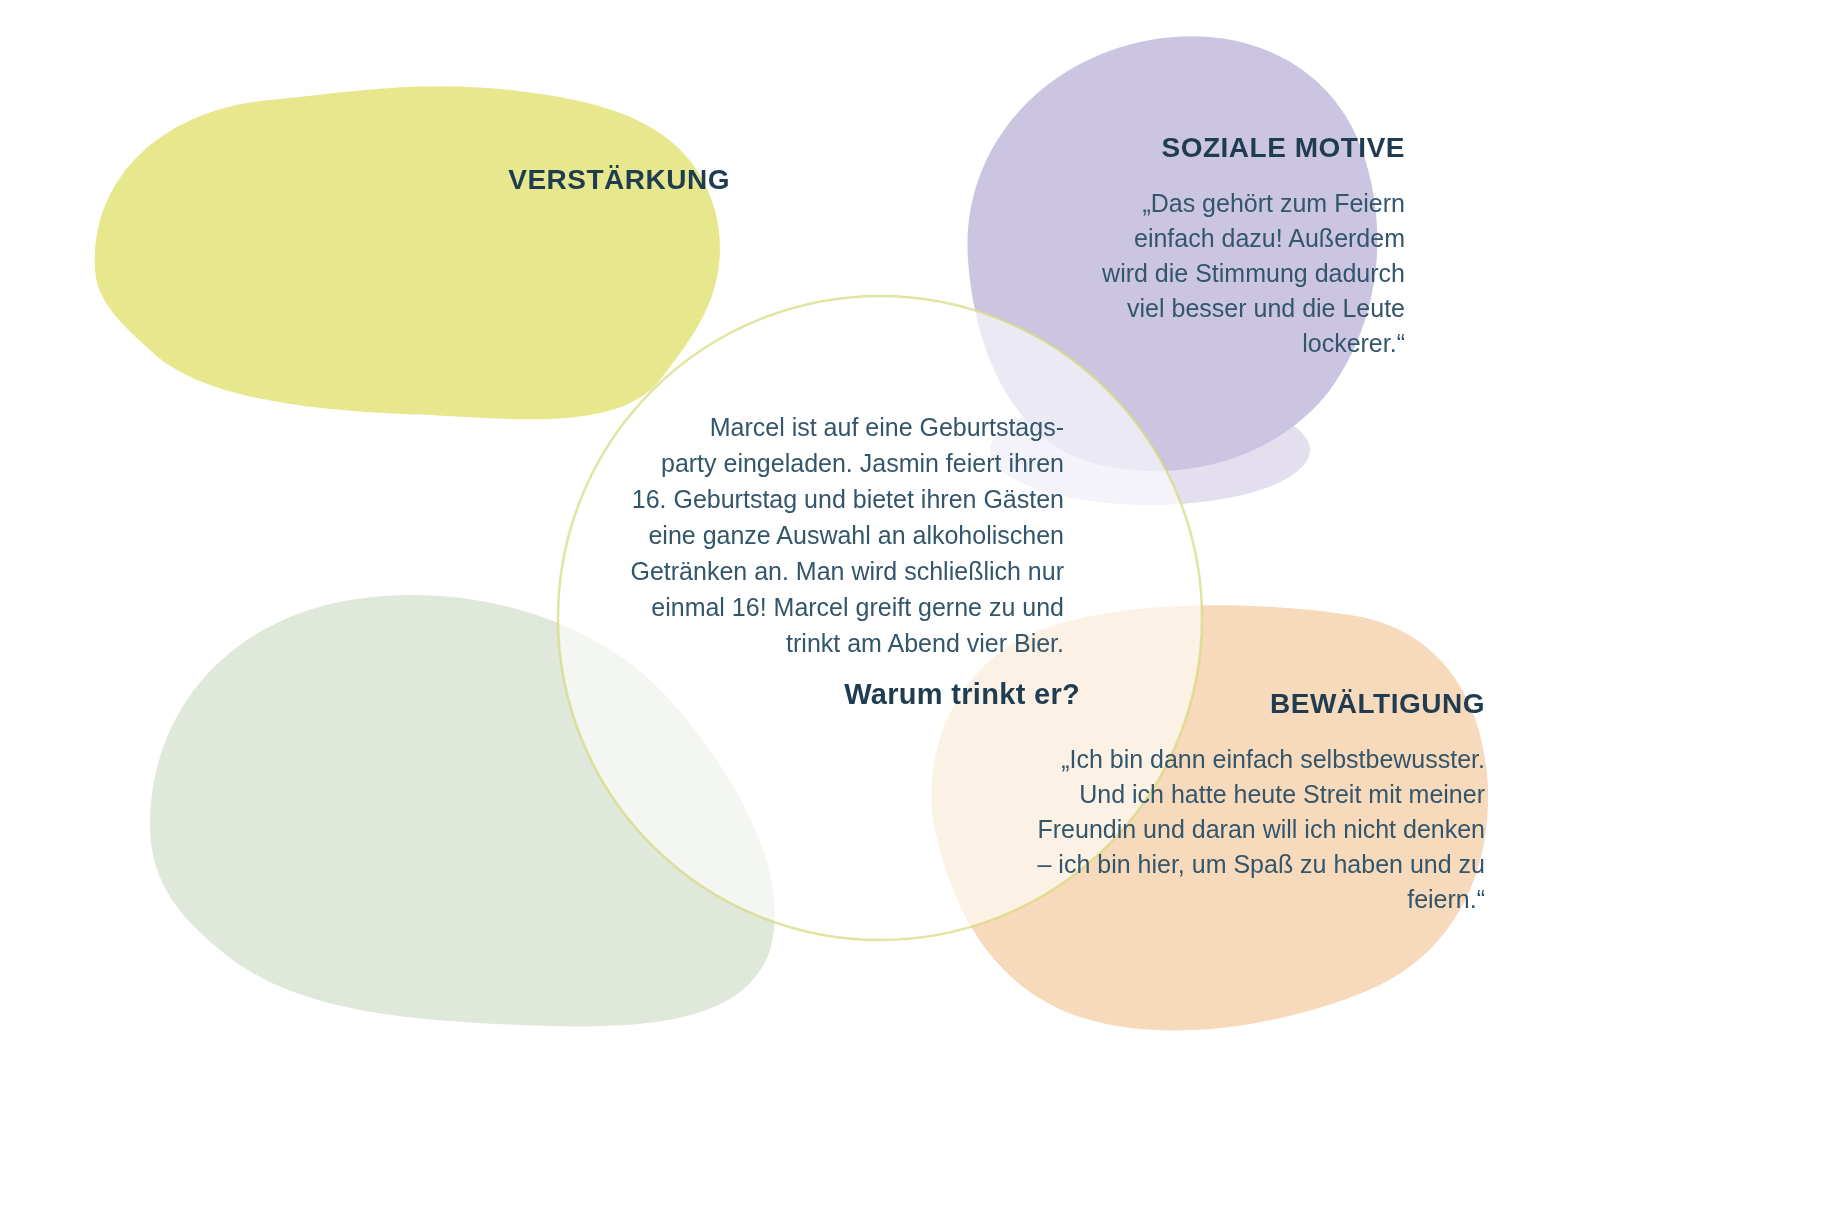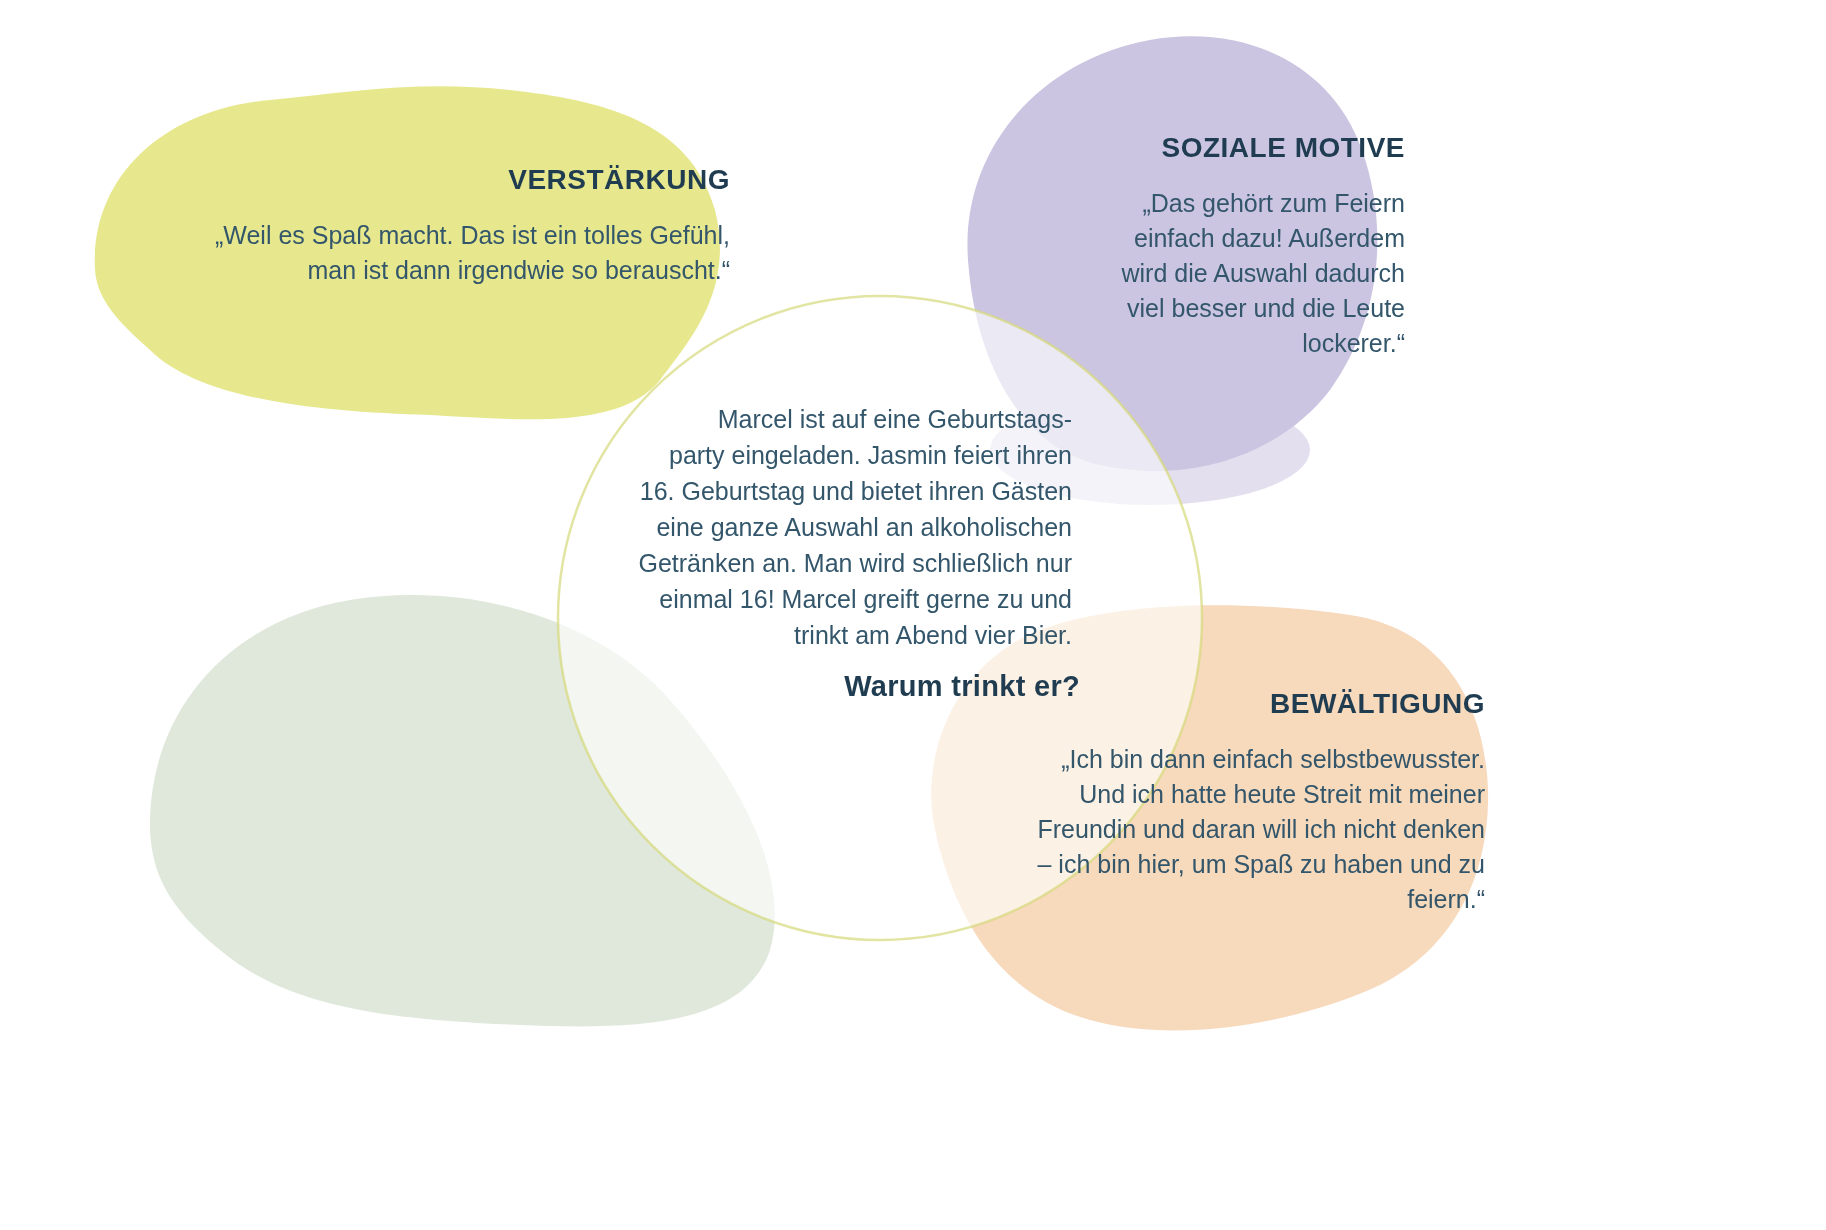--- a/index.html
+++ b/index.html
@@ -27,21 +27,21 @@
     margin:0;
     font-size:25px;
     line-height:35px;
     white-space:pre-line;
   }
   #m-verstaerkung{left:70px;top:164px;width:660px;}
   #m-soziale{left:930px;top:132px;width:475px;}
   #m-konformitaet{left:95px;top:688px;width:610px;}
   #m-bewaeltigung{left:945px;top:688px;width:540px;}
   #center-block{left:520px;top:393px;width:560px;}
-  #center-block p.scenario{font-size:25px;line-height:36px;white-space:pre-line;margin:8px;}
+  #center-block p.scenario{font-size:25px;line-height:36px;white-space:pre-line;margin:16px;}
   #center-block p.question{
     margin:16px 0 4px 0;
     font-size:29px;
     font-weight:700;
     letter-spacing:.3px;
     color:var(--title-color);
     white-space:pre-line;
   }
 </style>
 </head>
@@ -83,29 +83,27 @@
              C 1490 880, 1450 950, 1380 985
              C 1300 1022, 1180 1045, 1090 1020
              C 1000 995, 955 920, 935 830
              C 918 750, 960 660, 1040 630 Z" fill="#f7d9bc"></path>
 
     <circle cx="880" cy="618" r="322" fill="#ffffff" fill-opacity="0.62" stroke-width="2.5" stroke-opacity="0.7" stroke="#d6d87a"></circle>
   </svg>
 
   <div class="txt" id="m-verstaerkung">
     <h2>VERSTÄRKUNG</h2>
-    <p>„Weil es Spaß macht. Das ist ein tolles Gefühl,
-man ist dann irgendwie so berauscht.“</p>
   </div>
 
   <div class="txt" id="m-soziale">
     <h2>SOZIALE MOTIVE</h2>
     <p>„Das gehört zum Feiern
 einfach dazu! Außerdem
-wird die Auswahl dadurch
+wird die Stimmung dadurch
 viel besser und die Leute
 lockerer.“</p>
   </div>
 
   <div class="txt" id="m-konformitaet">
   </div>
 
   <div class="txt" id="m-bewaeltigung">
     <h2>BEWÄLTIGUNG</h2>
     <p>„Ich bin dann einfach selbstbewusster.

